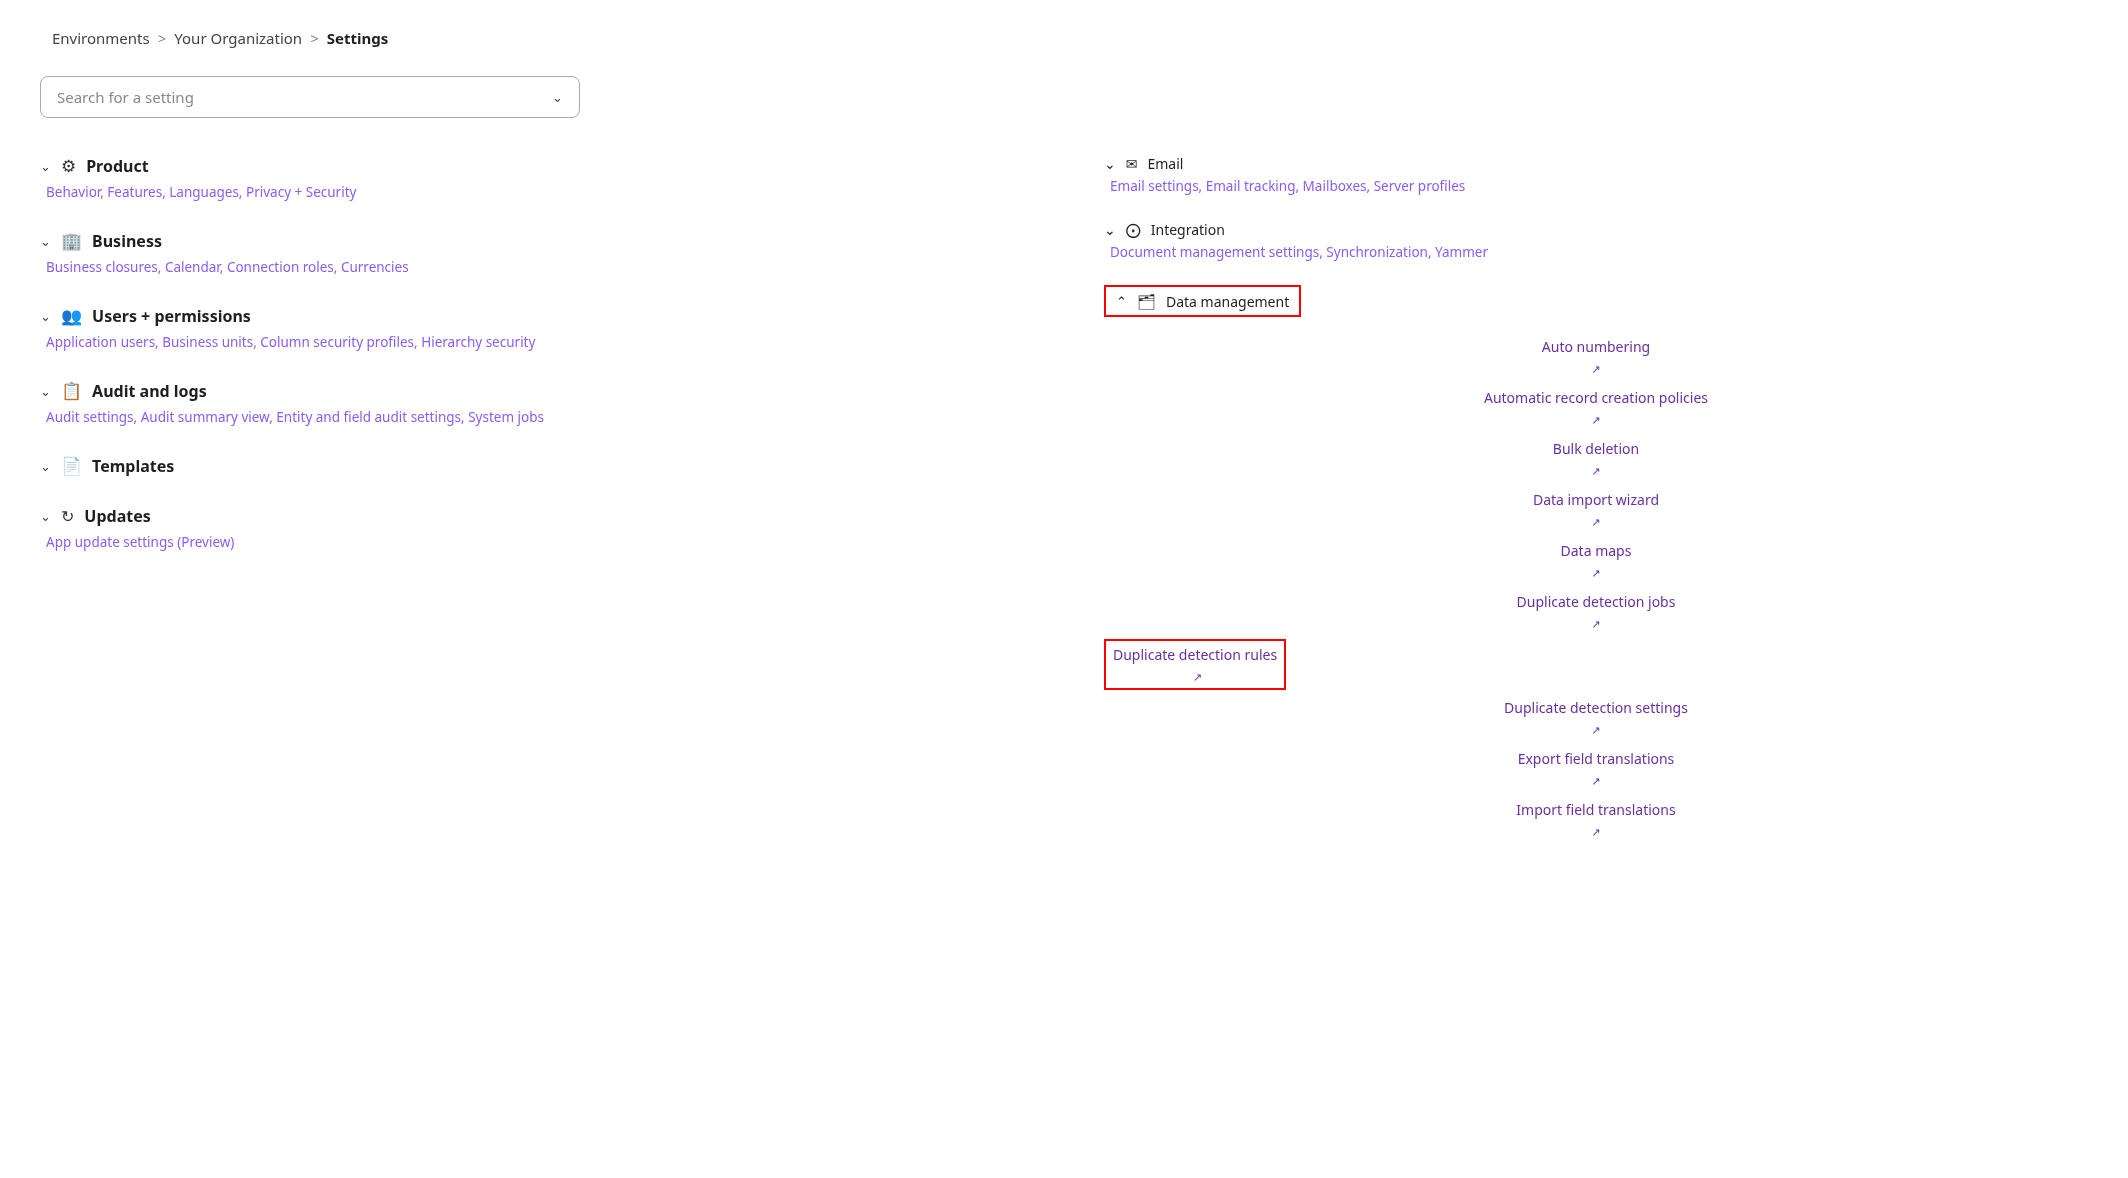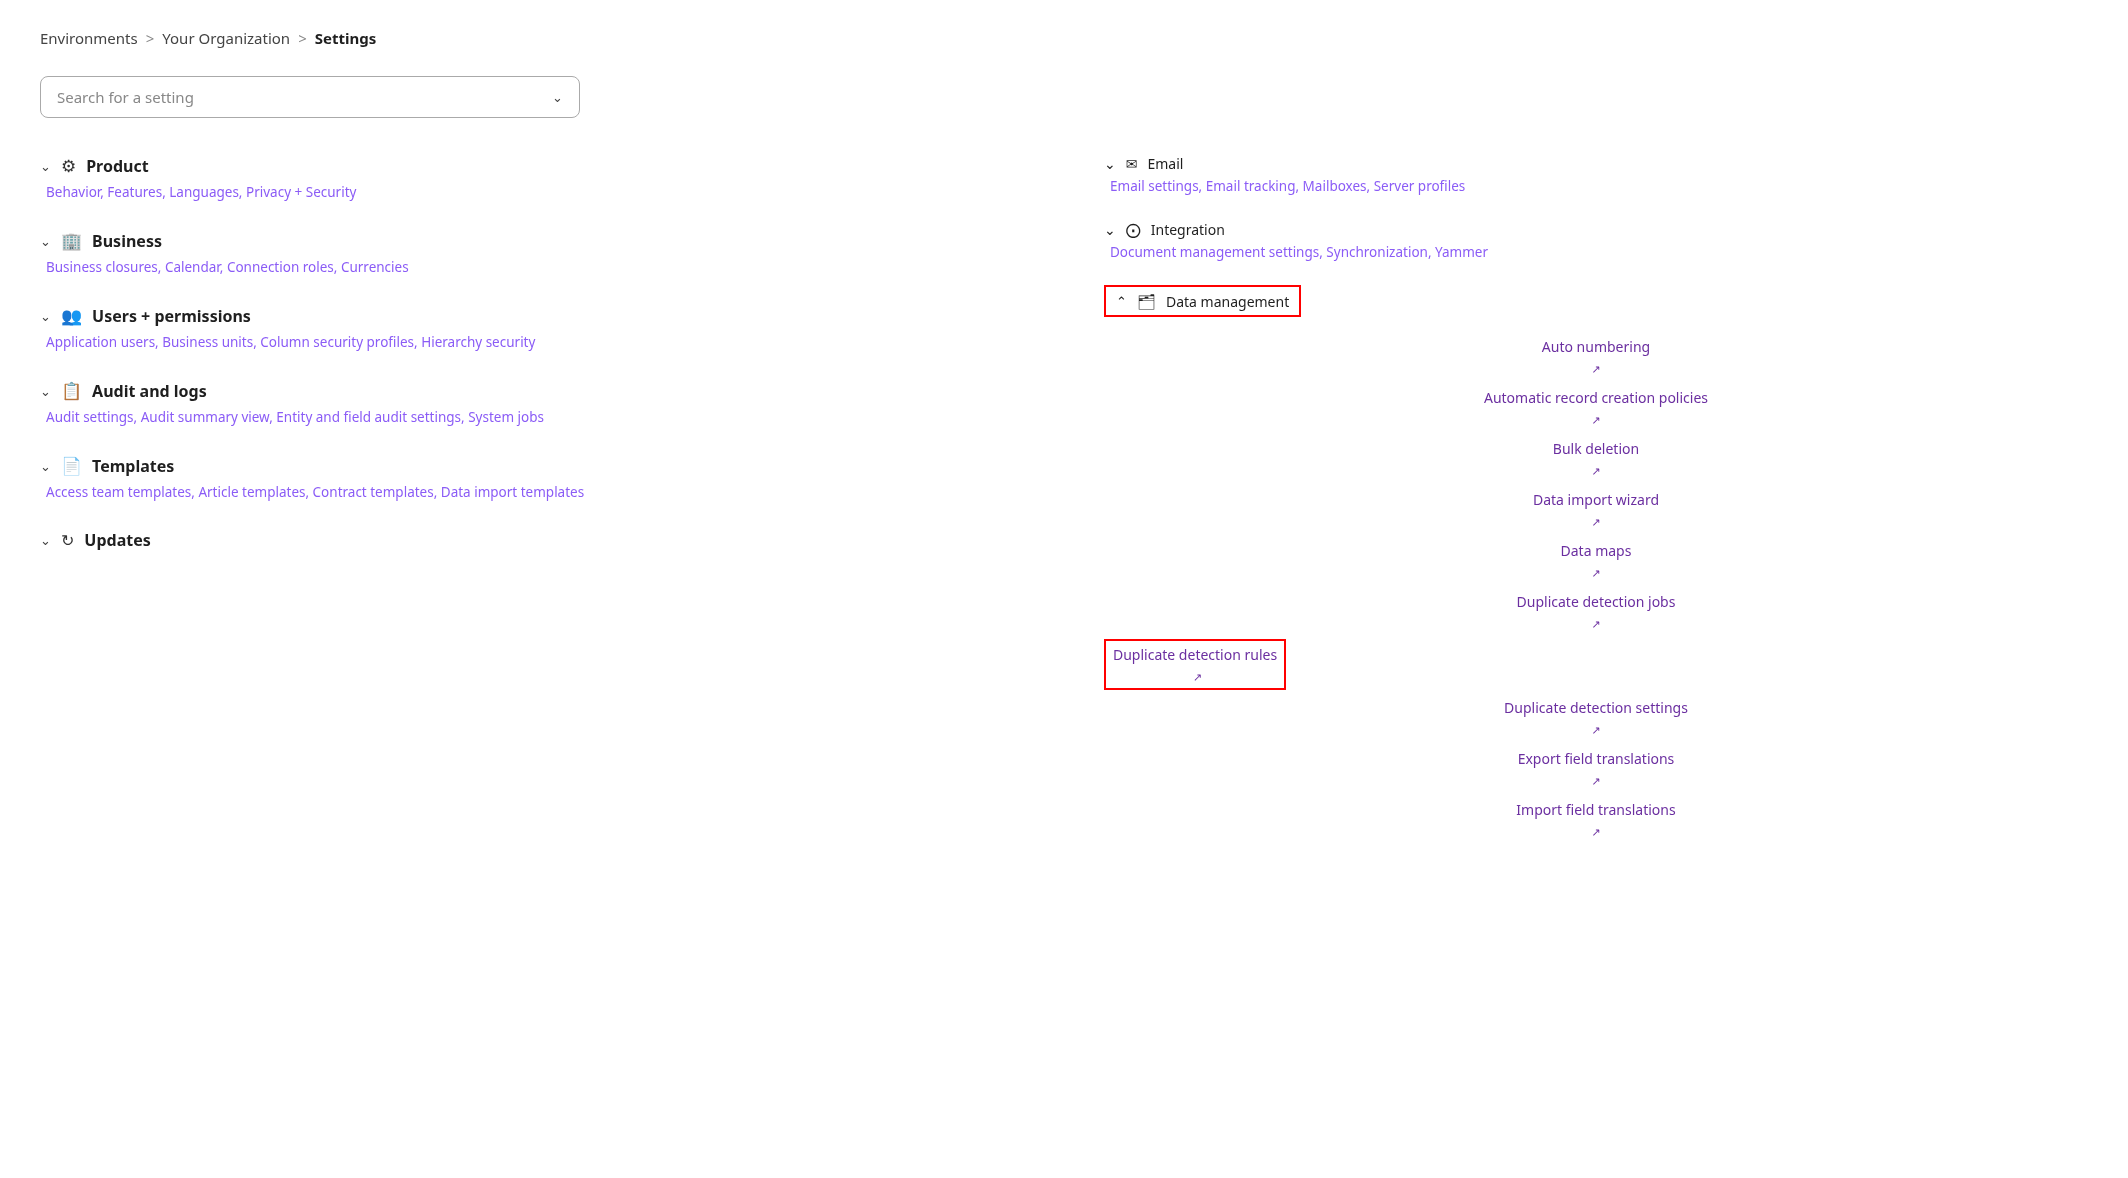--- a/index.html
+++ b/index.html
@@ -11,20 +11,21 @@
       padding: 28px 40px;
     }
 
     .breadcrumb {
       display: flex;
       align-items: center;
       gap: 8px;
       font-size: 15px;
       color: #444;
       margin-bottom: 28px;
+      margin-left: 12px;
     }
     .breadcrumb .separator {
       color: #888;
     }
     .breadcrumb .current {
       font-weight: 700;
       color: #1f1f1f;
     }
 
     .search-bar {
@@ -177,29 +178,29 @@
       </div>
       <div class="section-desc">Audit settings, Audit summary view, Entity and field audit settings, System jobs</div>
     </div>
 
     <div class="section">
       <div class="section-header">
         <span class="chevron-icon">⌄</span>
         <span class="section-icon">📄</span>
         <span class="section-title">Templates</span>
       </div>
-      <div class="section-desc">Access team templates, Article templates, Contract templates, Data import templates</div>
     </div>
 
     <div class="section">
       <div class="section-header">
         <span class="chevron-icon">⌄</span>
         <span class="section-icon" style="font-size:16px;">↻</span>
         <span class="section-title">Updates</span>
       </div>
+      <div class="section-desc">App update settings (Preview)</div>
     </div>
 
   </div>
 
   <div>
 
     <div class="right-section">
       <div class="right-section-header">
         <span class="chevron-icon">⌄</span>
         <span class="section-icon">✉</span>

